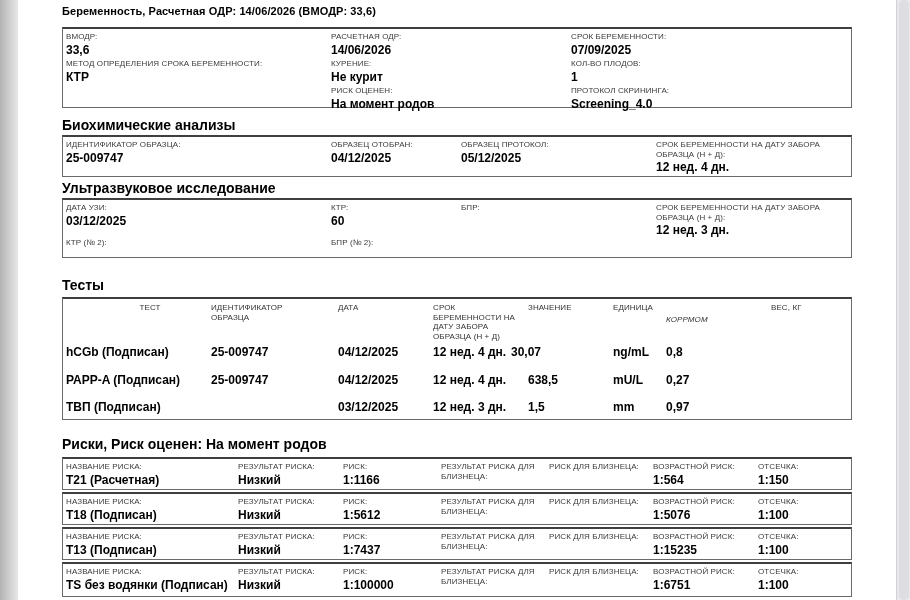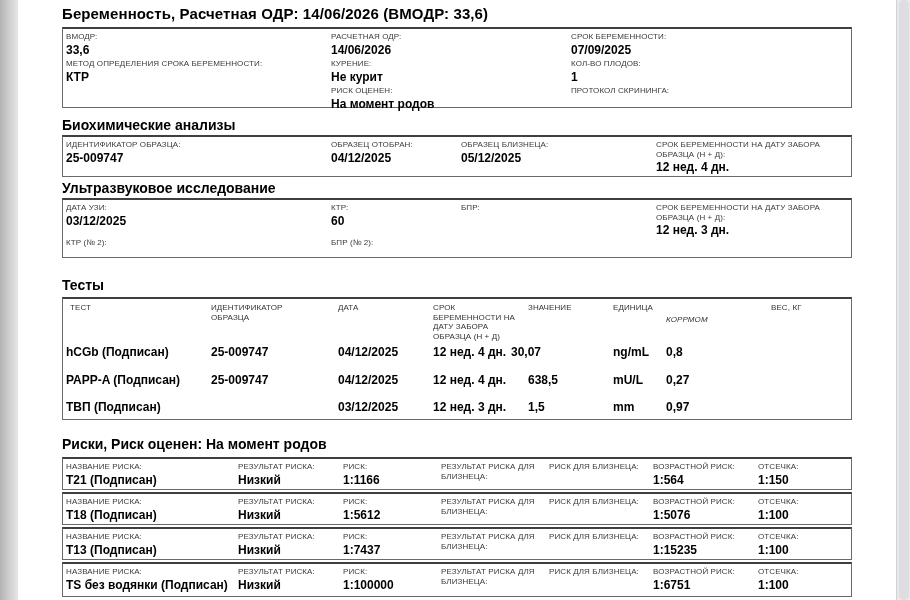--- a/index.html
+++ b/index.html
@@ -6,21 +6,21 @@
   html,body { width:910px; height:600px; overflow:hidden; }
   body { font-family:"Liberation Sans","DejaVu Sans",sans-serif; background:#ffffff; color:#000; }
   .viewport { position:relative; width:910px; height:600px; background:#ffffff; }
   .left-margin-strip { position:absolute; left:0; top:0; width:18px; height:600px;
       background:linear-gradient(to right,#b3b3b3 0px,#c9c9c9 40%,#e6e6e6 100%); }
   .right-scrollbar { position:absolute; left:896px; top:0; width:14px; height:600px;
       background:#e9e9ec; border-left:1px solid #d2d2d6; }
   .right-scrollbar .thumb { position:absolute; left:2px; top:0; width:10px; height:600px;
       background:#dedee2; border-radius:5px; }
   .content { position:absolute; left:62px; top:0; width:790px; height:600px; }
-  .doc-title { position:absolute; left:0; top:5px; font-size:15px; font-weight:bold; letter-spacing:.1px; }
+  .doc-title { position:absolute; left:0; top:5px; font-size:11px; font-weight:bold; letter-spacing:.1px; }
   .section-heading { position:absolute; font-size:14px; font-weight:bold; }
   .box { position:absolute; left:0; width:790px; background:#fff;
       border:1px solid #6a6a6a; border-top:2px solid #3f3f3f;padding-left:12px; }
   .cell { position:absolute; }
   .lbl { font-size:8px; line-height:9.5px; color:#3a3a3a; letter-spacing:.1px; }
   .val { font-size:12px; line-height:13px; font-weight:bold; color:#000; margin-top:2px; white-space:nowrap; }
   .thead .lbl { color:#333; }
   .trow .val { margin-top:0; }
 </style>
 </head>
@@ -57,35 +57,36 @@
       <div class="cell" style="left:508px;top:30px;width:275px;">
         <div class="lbl">КОЛ-ВО ПЛОДОВ:</div>
         <div class="val">1</div>
       </div>
       <div class="cell" style="left:268px;top:57px;width:230px;">
         <div class="lbl">РИСК ОЦЕНЕН:</div>
         <div class="val">На момент родов</div>
       </div>
       <div class="cell" style="left:508px;top:57px;width:275px;">
         <div class="lbl">ПРОТОКОЛ СКРИНИНГА:</div>
+        <div class="val">Screening_4.0</div>
       </div>
     </div>
 
     <div class="section-heading" style="top:117px;">Биохимические анализы</div>
     <div class="box" style="top:135px;height:42px;">
       <div class="cell" style="left:3px;top:3px;width:260px;">
         <div class="lbl">ИДЕНТИФИКАТОР ОБРАЗЦА:</div>
         <div class="val">25-009747</div>
       </div>
       <div class="cell" style="left:268px;top:3px;width:125px;">
         <div class="lbl">ОБРАЗЕЦ ОТОБРАН:</div>
         <div class="val">04/12/2025</div>
       </div>
       <div class="cell" style="left:398px;top:3px;width:190px;">
-        <div class="lbl">ОБРАЗЕЦ БЛИЗНЕЦА:</div>
+        <div class="lbl">ОБРАЗЕЦ ПРОТОКОЛ:</div>
         <div class="val">05/12/2025</div>
       </div>
       <div class="cell" style="left:593px;top:3px;width:192px;">
         <div class="lbl">СРОК БЕРЕМЕННОСТИ НА ДАТУ ЗАБОРА ОБРАЗЦА (Н + Д):</div>
         <div class="val">12 нед. 4 дн.</div>
       </div>
     </div>
 
     <div class="section-heading" style="top:180px;">Ультразвуковое исследование</div>
     <div class="box" style="top:198px;height:60px;">
@@ -111,21 +112,21 @@
       </div>
       <div class="cell" style="left:268px;top:38px;width:125px;">
         <div class="lbl">БПР (№ 2):</div>
         <div class="val"></div>
       </div>
     </div>
 
     <div class="section-heading" style="top:277px;">Тесты</div>
     <div class="box" style="top:297px;height:123px;">
       <div class="thead">
-        <div class="cell lbl" style="left:7px;top:4px;width:140px;">ТЕСТ</div>
+        <div class="cell lbl" style="left:17px;top:4px;width:140px;text-align:center;">ТЕСТ</div>
         <div class="cell lbl" style="left:148px;top:4px;width:100px;">ИДЕНТИФИКАТОР ОБРАЗЦА</div>
         <div class="cell lbl" style="left:275px;top:4px;width:80px;">ДАТА</div>
         <div class="cell lbl" style="left:370px;top:4px;width:88px;">СРОК БЕРЕМЕННОСТИ НА ДАТУ ЗАБОРА ОБРАЗЦА (Н + Д)</div>
         <div class="cell lbl" style="left:465px;top:4px;width:70px;">ЗНАЧЕНИЕ</div>
         <div class="cell lbl" style="left:550px;top:4px;width:48px;">ЕДИНИЦА</div>
         <div class="cell lbl" style="left:603px;top:16px;width:95px;font-style:italic;">КОРРМОМ</div>
         <div class="cell lbl" style="left:708px;top:4px;width:75px;">ВЕС, КГ</div>
       </div>
       <div class="trow">
         <div class="cell val" style="left:3px;top:47px;">hCGb (Подписан)</div>
@@ -157,21 +158,21 @@
         <div class="cell val" style="left:603px;top:102px;">0,97</div>
         <div class="cell val" style="left:708px;top:102px;"></div>
       </div>
     </div>
 
     <div class="section-heading" style="top:436px;">Риски, Риск оценен: На момент родов</div>
 
     <div class="box" style="top:457px;height:33px;">
       <div class="cell" style="left:3px;top:3px;width:165px;">
         <div class="lbl">НАЗВАНИЕ РИСКА:</div>
-        <div class="val">Т21 (Подписан)</div>
+        <div class="val">Т21 (Расчетная)</div>
       </div>
       <div class="cell" style="left:175px;top:3px;width:100px;">
         <div class="lbl">РЕЗУЛЬТАТ РИСКА:</div>
         <div class="val">Низкий</div>
       </div>
       <div class="cell" style="left:280px;top:3px;width:95px;">
         <div class="lbl">РИСК:</div>
         <div class="val">1:1166</div>
       </div>
       <div class="cell" style="left:378px;top:3px;width:102px;">

